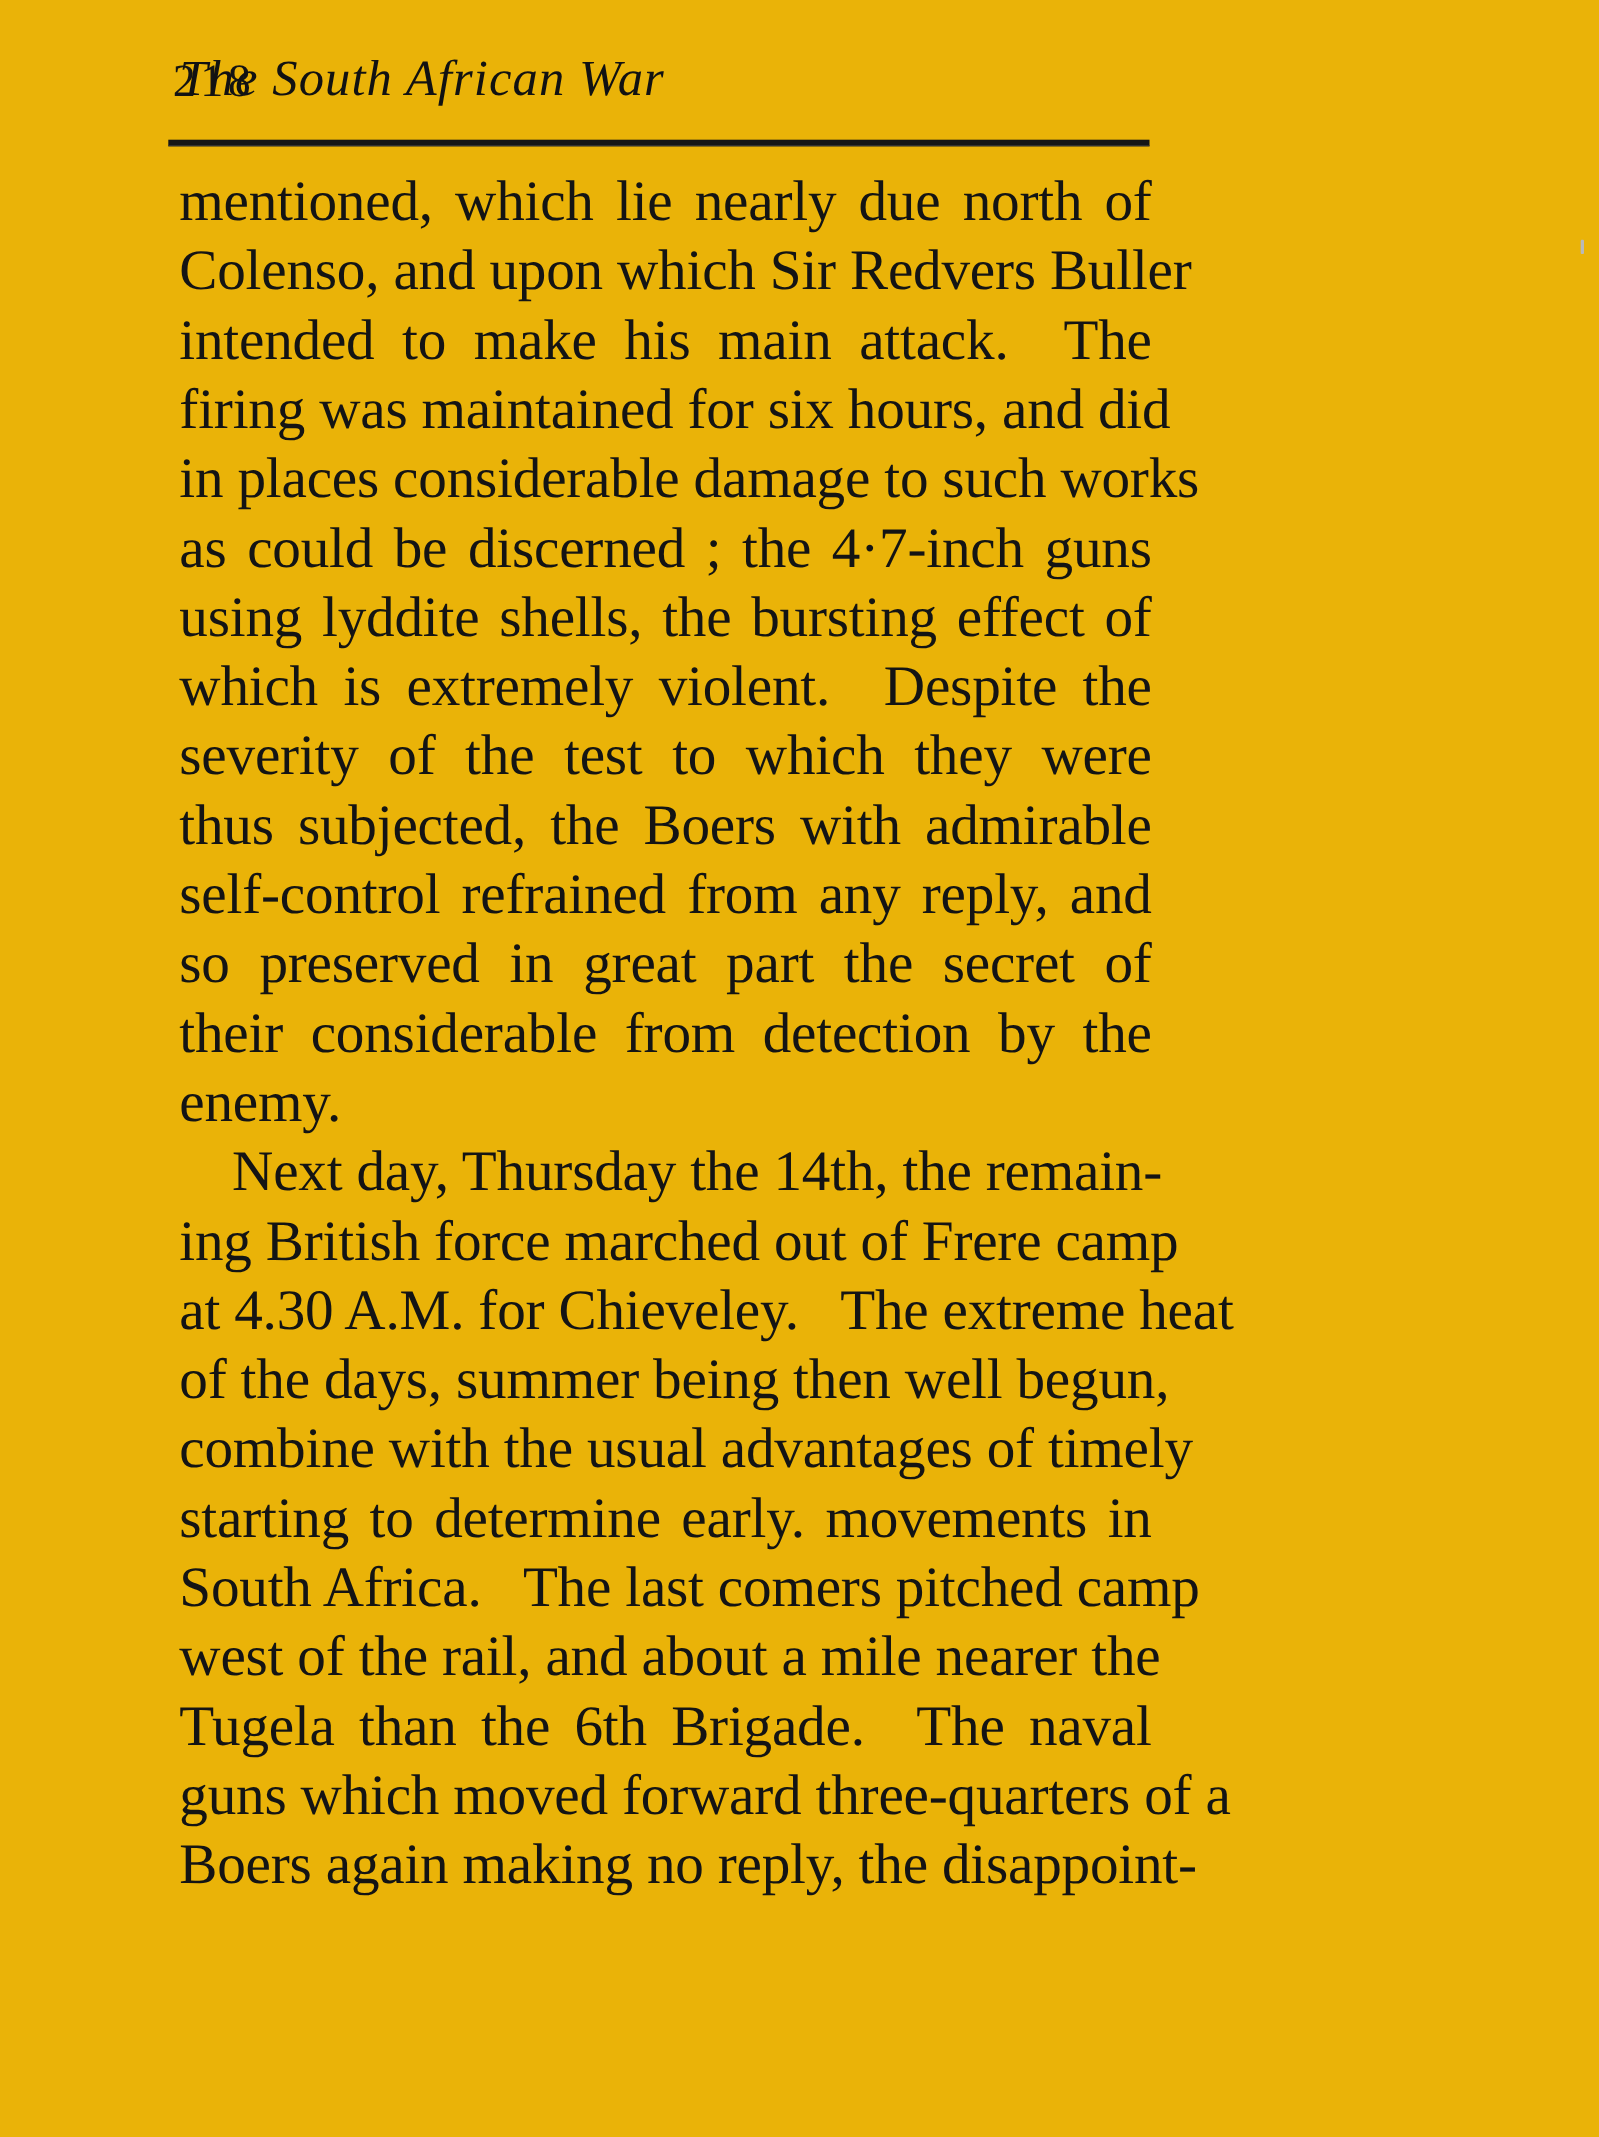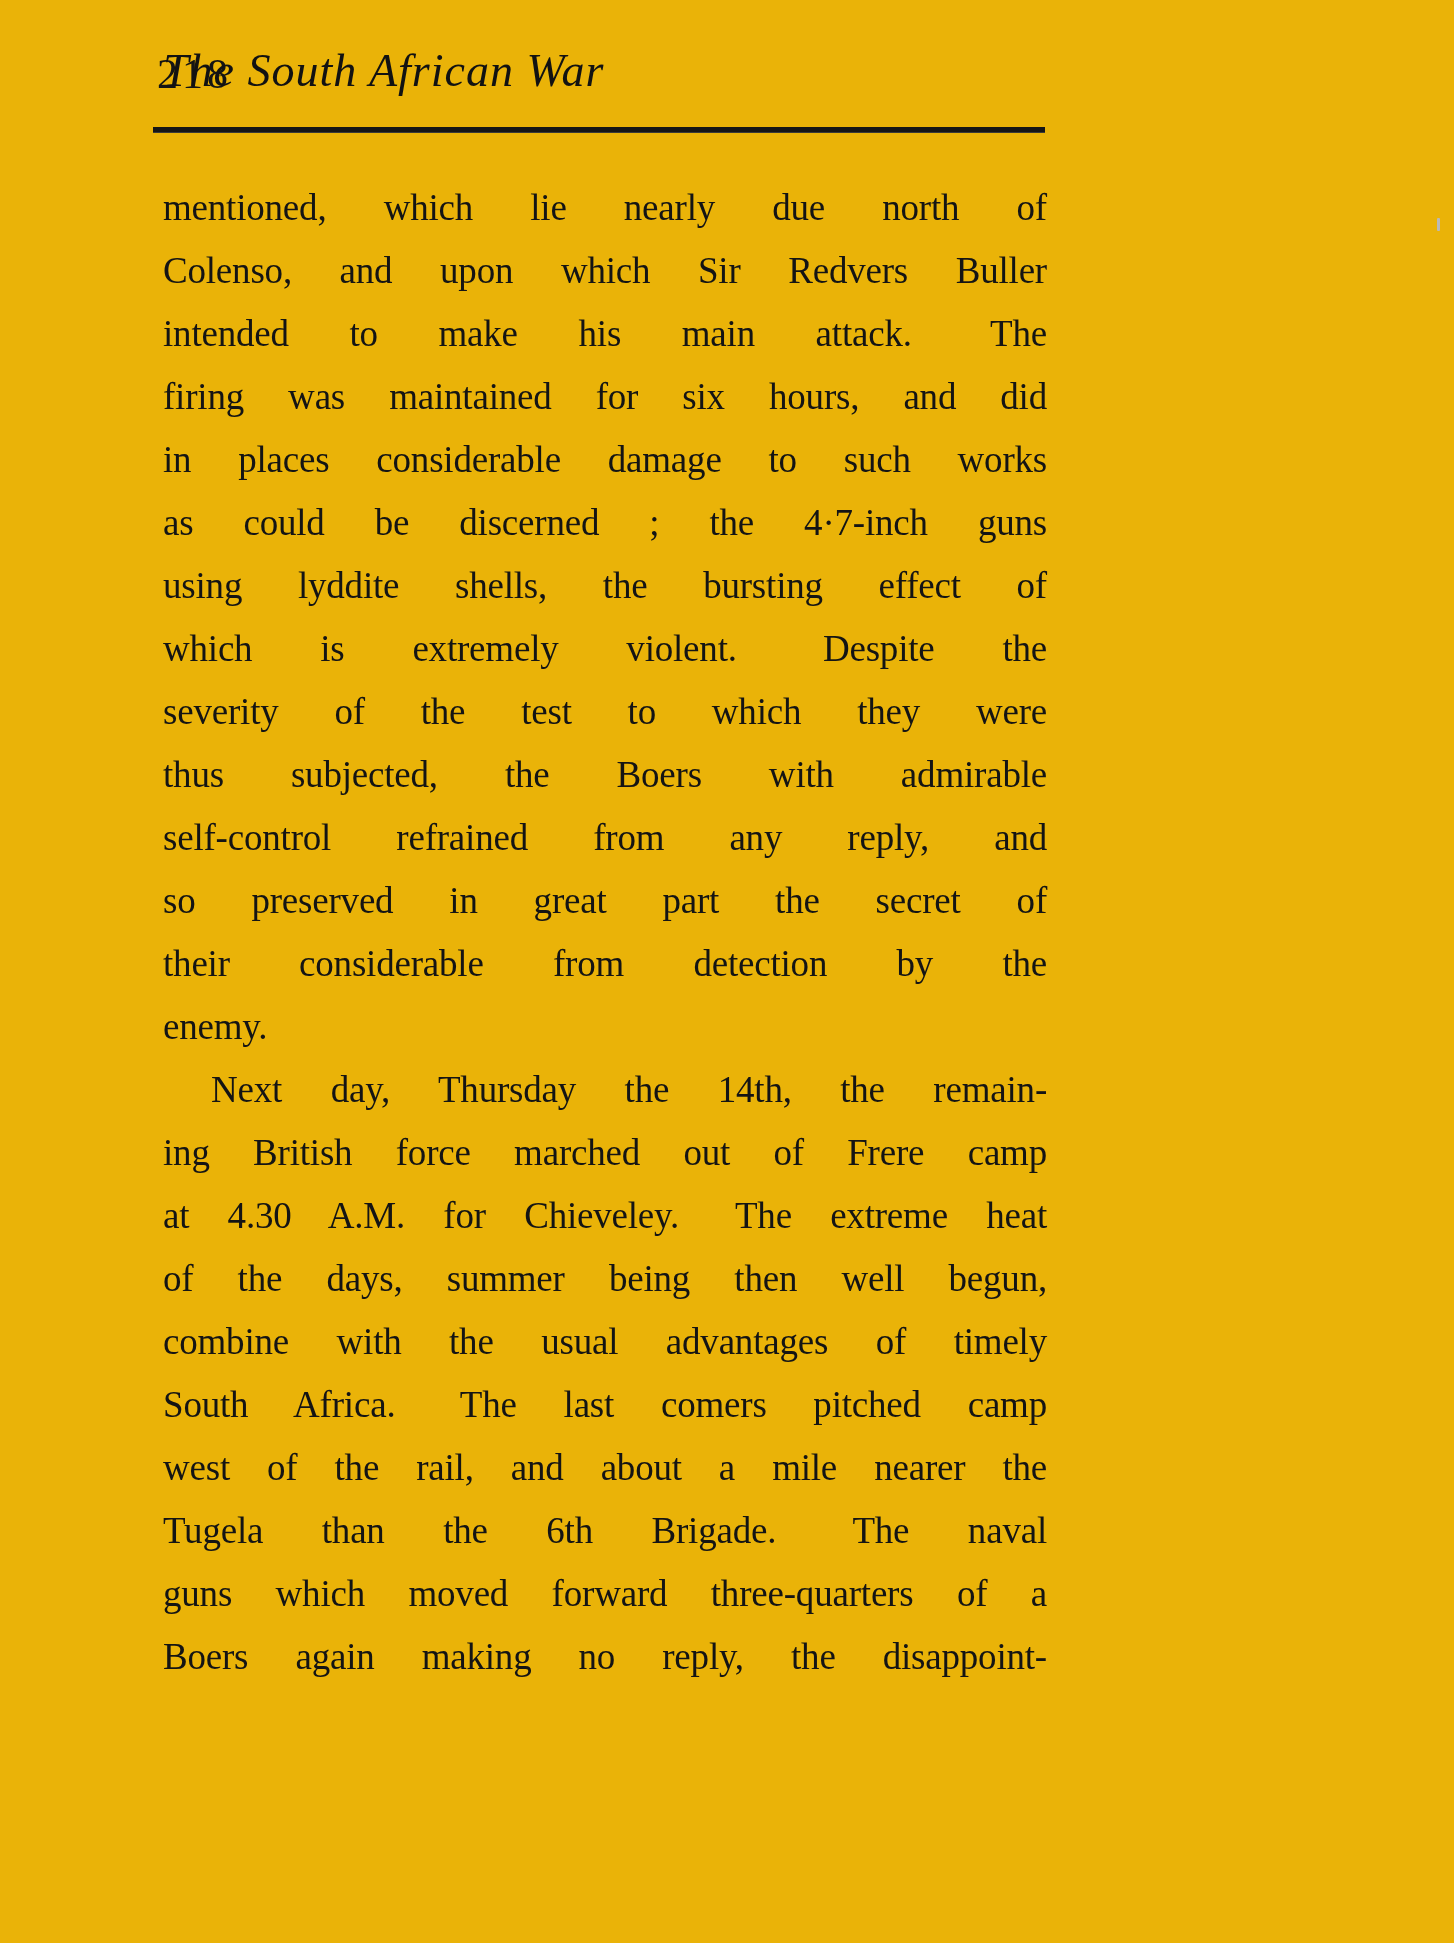--- a/index.html
+++ b/index.html
@@ -51,25 +51,24 @@
     height: 5px;
     background: #161616;
     border-bottom: 1px solid #3a3a3a;
   }
   
   .page-text {
     position: absolute;
     left: 163px;
     top: 152px;
     width: 884px;
-    font-size: 37px;
+    font-size: 52px;
     line-height: 63px;
     letter-spacing: -0.2px;
     color: #141414;
-    margin-top: 24px;
   }
   .line {
     text-align: justify;
     text-align-last: justify;
     height: 63px;
     white-space: nowrap; 
     overflow: visible;
   }
   .line.left {
     text-align: center;
@@ -114,20 +113,21 @@
       <div class="line">thus subjected, the Boers with admirable</div>
       <div class="line">self-control refrained from any reply, and</div>
       <div class="line">so preserved in great part the secret of</div>
       <div class="line">their considerable from detection by the</div>
       <div class="line left">enemy.</div>
       <div class="line indent">Next day, Thursday the 14th, the remain-</div>
       <div class="line">ing British force marched out of Frere camp</div>
       <div class="line">at 4.30 A.M. for Chieveley.  The extreme heat</div>
       <div class="line">of the days, summer being then well begun,</div>
       <div class="line">combine with the usual advantages of timely</div>
+      <div class="line">starting to determine early. movements in</div>
       <div class="line">South Africa.  The last comers pitched camp</div>
       <div class="line">west of the rail, and about a mile nearer the</div>
       <div class="line">Tugela than the 6th Brigade.  The naval</div>
       <div class="line">guns which moved forward three-quarters of a</div>
       <div class="line">Boers again making no reply, the disappoint-</div>
     </main>
 
   <div class="scan-artifact"></div>
 </div>
 

